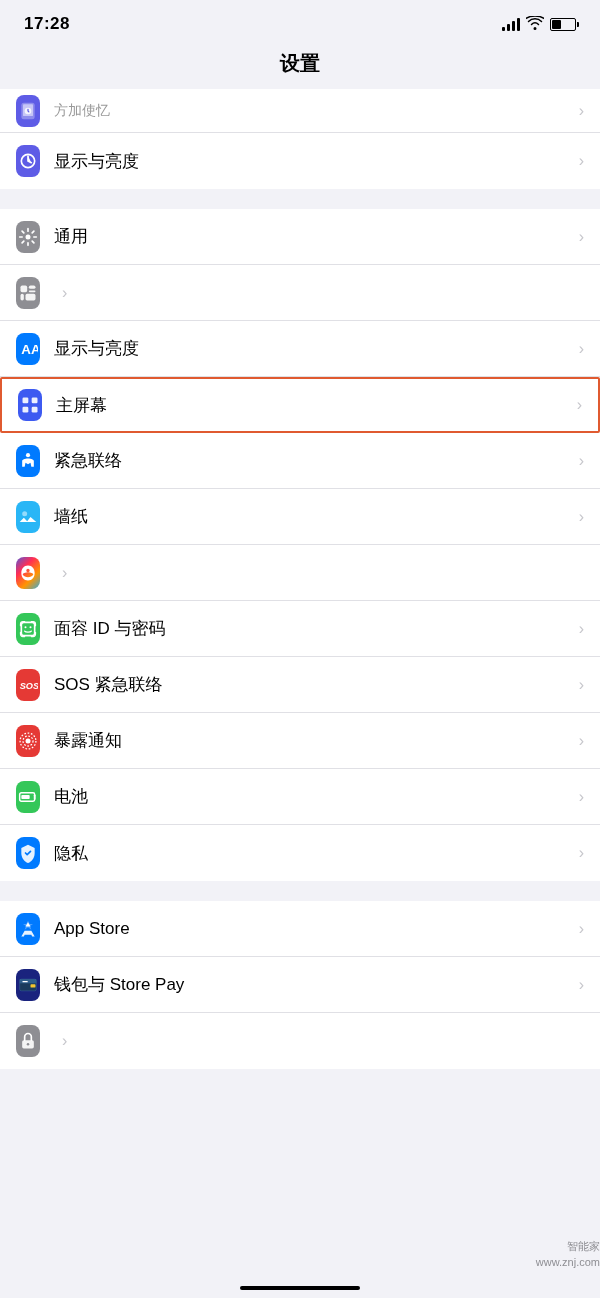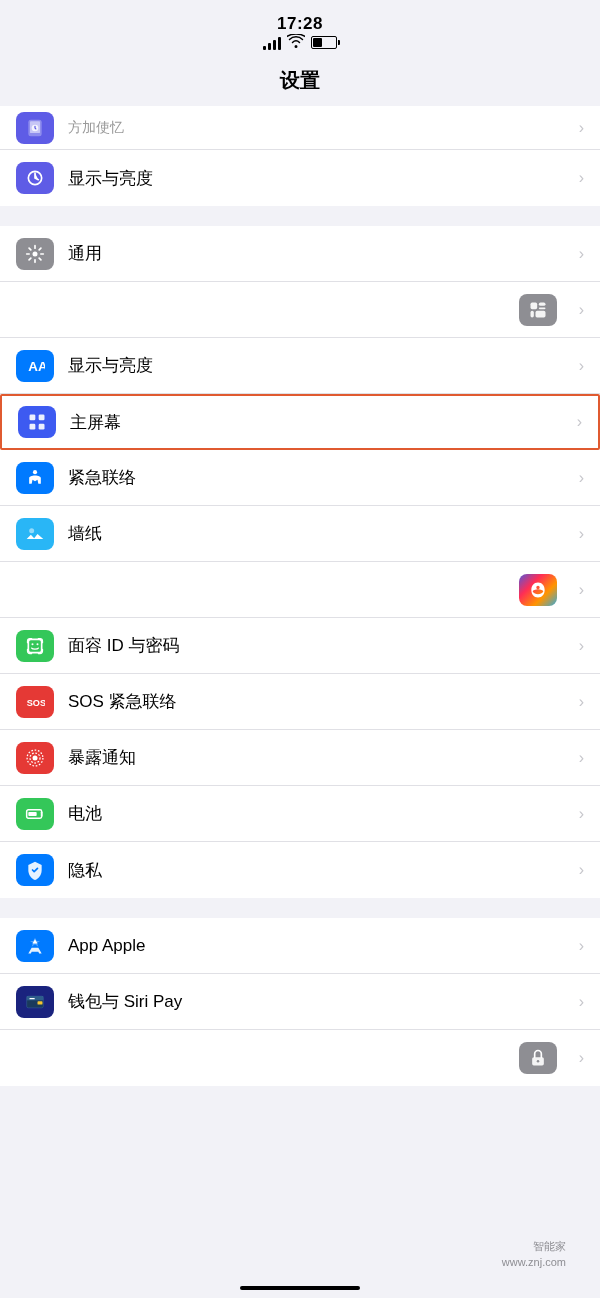--- a/index.html
+++ b/index.html
@@ -17,21 +17,20 @@
       position: relative;
     }
 
     
     .status-bar {
       display: flex;
       justify-content: space-between;
       align-items: center;
       padding: 14px 24px 8px;
       background: #f2f2f7;
-      flex-direction: column;
     }
 
     .status-time {
       font-size: 17px;
       font-weight: 600;
       color: #000;
       letter-spacing: 0.5px;
     }
 
     .status-icons {
@@ -101,29 +100,28 @@
     }
 
     .settings-item {
       display: flex;
       align-items: center;
       padding: 0 16px;
       min-height: 56px;
       border-bottom: 0.5px solid #e0e0e5;
       position: relative;
       background: #fff;
-      justify-content: flex-end;
     }
 
     .settings-item:last-child {
       border-bottom: none;
     }
 
     .item-icon {
-      width: 38px;
+      width: 24px;
       height: 32px;
       border-radius: 8px;
       margin-right: 14px;
       display: flex;
       align-items: center;
       justify-content: center;
       flex-shrink: 0;
       font-size: 18px;
       color: #fff;
     }
@@ -160,20 +158,21 @@
       background: #007aff;
     }
     .icon-wallpaper {
       background: #29b6f6;
     }
     .icon-faceid {
       background: #34c759;
     }
     .icon-sos {
       background: #e53935;
+      font-style: italic;
     }
     .icon-exposure {
       background: #e53935;
     }
     .icon-battery {
       background: #34c759;
     }
     .icon-privacy {
       background: #007aff;
     }
@@ -183,21 +182,21 @@
     .icon-wallet {
       background: #1a237e;
     }
     .icon-password {
       background: #8e8e93;
     }
 
     .watermark {
       position: absolute;
       bottom: 28px;
-      right: 34px;
+      right: 0;
       text-align: right;
       color: #8e8e93;
       font-size: 11px;
       line-height: 1.4;
     }
 
     .home-indicator {
       position: absolute;
       bottom: 8px;
       left: 50%;
@@ -418,35 +417,35 @@
   <div class="settings-list">
 
     <div class="settings-item">
       <div class="item-icon icon-appstore">
         <svg class="svg-icon" viewBox="0 0 24 24" fill="white">
           <path d="M12 2l2 4h4l-3.5 2.5L16 13l-4-3-4 3 1.5-4.5L6 6h4z" fill="white" opacity="0.3"></path>
           <path d="M8 14l-4 7h3l1-2h8l1 2h3l-4-7H8z" fill="white" opacity="0.9"></path>
           <path d="M12 4L9 9h6L12 4z" fill="white"></path>
         </svg>
       </div>
-      <span class="item-label">App Apple</span>
+      <span class="item-label">App Store</span>
       <span class="chevron">›</span>
     </div>
 
     <div class="settings-item">
       <div class="item-icon icon-wallet">
         <svg class="svg-icon" viewBox="0 0 24 24" fill="none">
           <rect x="2" y="5" width="20" height="14" rx="2" fill="#1a3a5c"></rect>
           <rect x="2" y="5" width="20" height="5" fill="#2e5d8a"></rect>
           <rect x="15" y="11" width="6" height="4" rx="1" fill="#f4c430"></rect>
           <path d="M6 8h5" stroke="white" stroke-width="1.5" stroke-linecap="round"></path>
           <rect x="2" y="5" width="20" height="14" rx="2" stroke="#3d6fa8" stroke-width="0.5" fill="none"></rect>
         </svg>
       </div>
-      <span class="item-label">钱包与 Siri Pay</span>
+      <span class="item-label">钱包与 Store Pay</span>
       <span class="chevron">›</span>
     </div>
 
     <div class="settings-item" style="border-bottom:none; overflow:hidden; max-height:40px;">
       <div class="item-icon icon-password">
         <svg class="svg-icon" viewBox="0 0 24 24" fill="white">
           <rect x="5" y="11" width="14" height="10" rx="2" fill="white" opacity="0.9"></rect>
           <path d="M8 11V7a4 4 0 0 1 8 0v4" stroke="white" stroke-width="2" stroke-linecap="round" fill="none"></path>
           <circle cx="12" cy="16" r="1.5" fill="#8e8e93"></circle>
         </svg>

